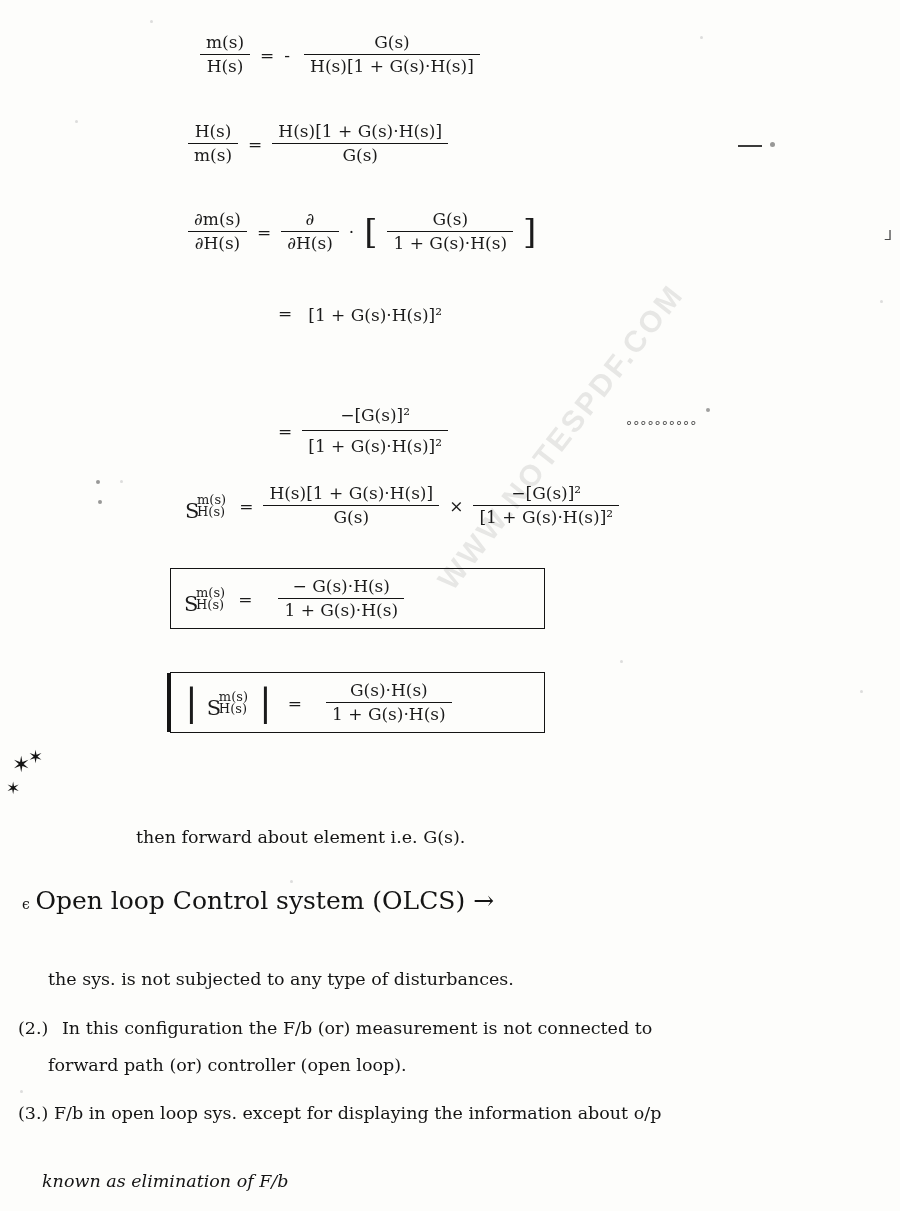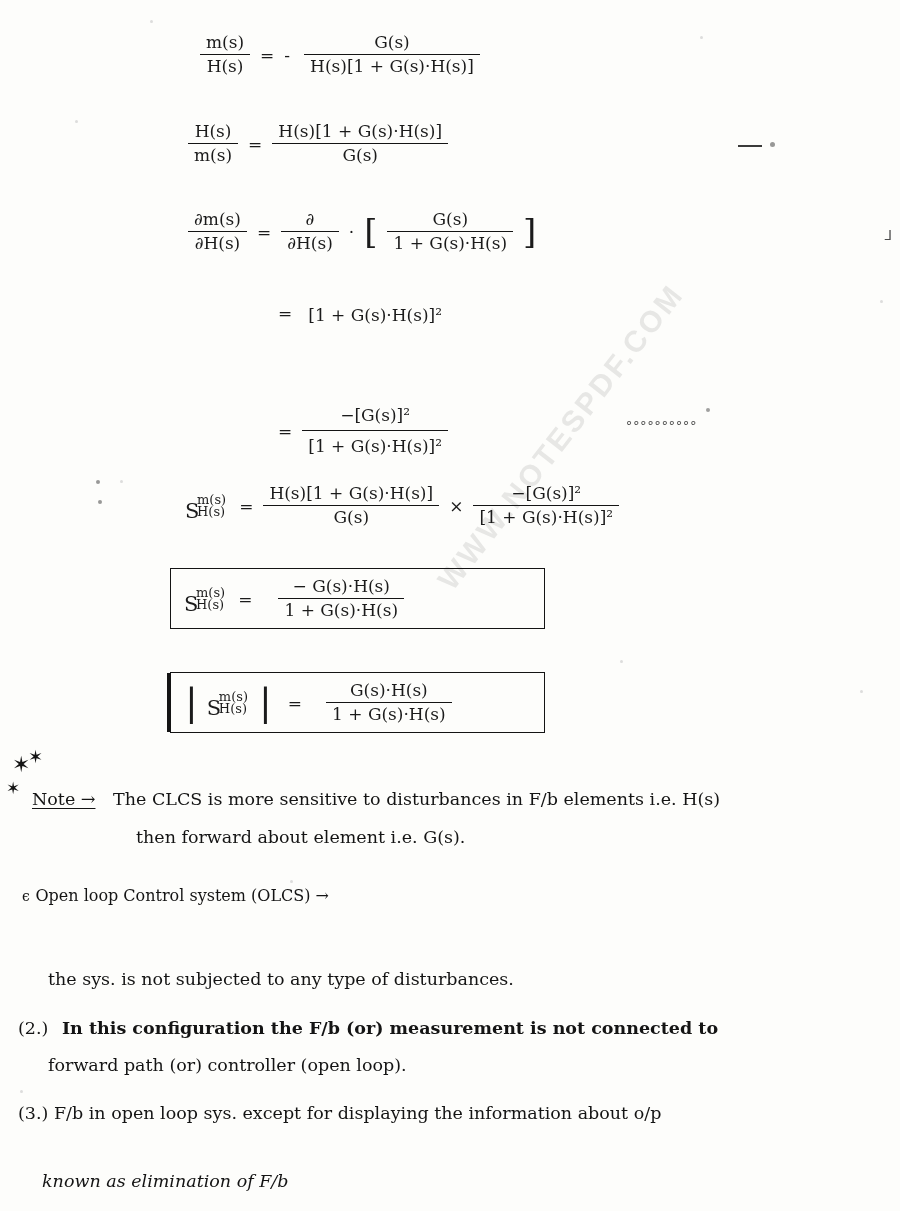--- a/index.html
+++ b/index.html
@@ -266,40 +266,36 @@
     <span class="frac" style="margin-left:14px;">
       <span class="num">G(s)·H(s)</span>
       <span class="den">1 + G(s)·H(s)</span>
     </span>
   </div>
 
   <div class="note-star" style="left:12px;top:752px;">✶</div>
   <div class="note-star" style="left:28px;top:746px;font-size:18px;">✶</div>
   <div class="note-star" style="left:6px;top:778px;font-size:17px;">✶</div>
 
-  <div class="para" style="left:32px;top:786px;">
-    <span class="under">Note →</span>
-    <span style="margin-left:12px;">The CLCS is more sensitive to disturbances in F/b elements i.e. H(s)</span>
-  </div>
   <div class="para" style="left:136px;top:824px;">
     <span>then forward about element i.e. G(s).</span>
   </div>
 
   <div class="para" style="left:22px;top:882px;">
     <span style="font-size:14px;">ϵ</span>
-    <span style="font-size:16px;">Open loop Control system (OLCS) →</span>
+    <span style="font-size:25px;">Open loop Control system (OLCS) →</span>
   </div>
 
   <div class="para" style="left:48px;top:966px;">
     <span>the sys. is not subjected to any type of disturbances.</span>
   </div>
 
   <div class="para" style="left:18px;top:1015px;">
     <span>(2.)</span>
-    <span style="margin-left:8px;font-weight:bold;">In this configuration the F/b (or) measurement is not connected to</span>
+    <span style="margin-left:8px;">In this configuration the F/b (or) measurement is not connected to</span>
   </div>
   <div class="para" style="left:48px;top:1052px;">
     <span>forward path (or) controller (open loop).</span>
   </div>
 
   <div class="para" style="left:18px;top:1100px;">
     <span>(3.)</span>
     <span style="">F/b in open loop sys. except for displaying the information about o/p</span>
   </div>
   <div class="para" style="left:42px;top:1168px;font-style:italic;">

